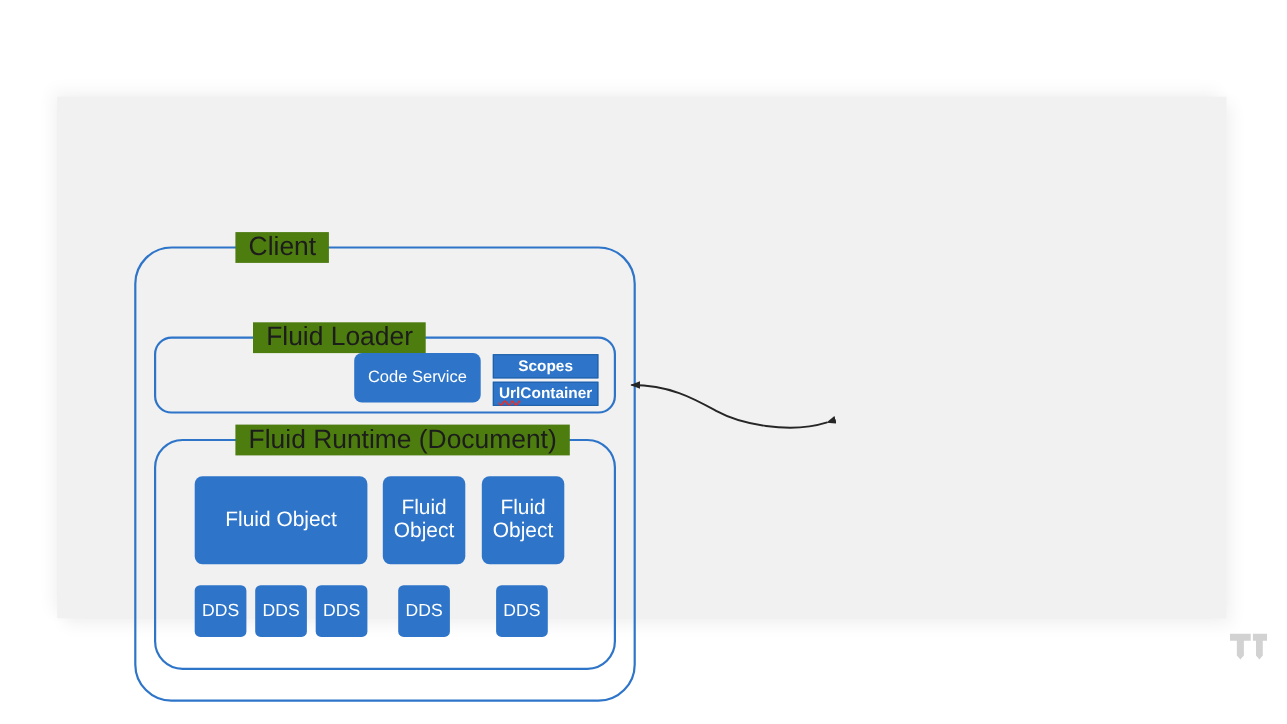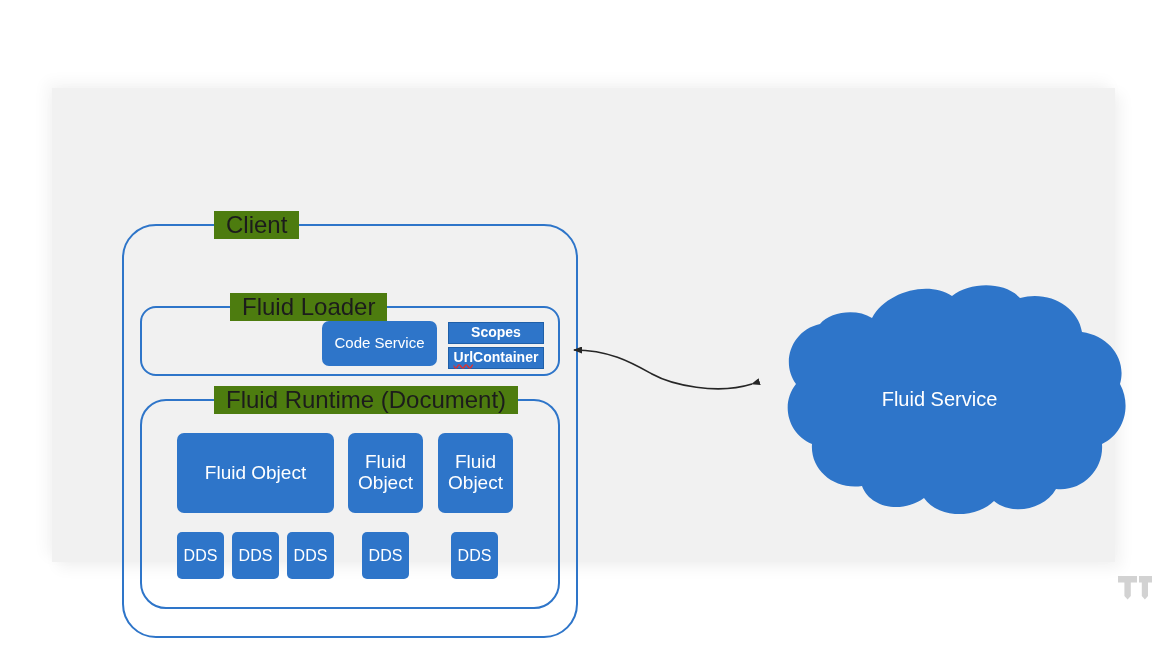--- a/index.html
+++ b/index.html
@@ -193,39 +193,20 @@
       <marker id="head-right" markerWidth="9" markerHeight="7" refX="8" refY="3.5" orient="auto" markerUnits="userSpaceOnUse">
         <path d="M0,0 L9,3.5 L0,7 Z" fill="#262626"></path>
       </marker>
       <marker id="head-left" markerWidth="9" markerHeight="7" refX="8" refY="3.5" orient="auto" markerUnits="userSpaceOnUse">
         <path d="M0,0 L9,3.5 L0,7 Z" fill="#262626"></path>
       </marker>
     </defs>
     <path d="M 200,51 C 165,62 120,52 100,41 C 80,30 58,17 22,17" fill="none" stroke="#262626" stroke-width="1.7" marker-start="url(#head-left)" marker-end="url(#head-right)"></path>
   </svg>
 
-  <div id="cloud-wrap">
-    <svg viewBox="0 0 375 230" width="375" height="230">
-      <path fill="#2E75C9" d="M 120,34
-               C 134,8 176,-4 200,12
-               C 218,-2 252,-3 268,14
-               C 296,6 326,22 330,48
-               C 358,52 375,76 368,100
-               C 380,122 372,150 350,160
-               C 352,186 330,208 304,205
-               C 292,226 260,232 242,217
-               C 222,236 186,234 172,214
-               C 150,230 118,224 110,202
-               C 82,206 58,186 60,160
-               C 36,150 28,120 44,100
-               C 28,78 40,46 68,40
-               C 78,28 104,24 120,34 Z"></path>
-    </svg>
-    <div id="cloud-label">Fluid Service</div>
-  </div>
 
 </div>
 
 <svg id="watermark" viewBox="0 0 34 26">
   <g fill="#D2D2D2">
     <path d="M0,0 H19 V6.5 H12.8 V20 L9.6,23.5 L6.4,20 V6.5 H0 Z"></path>
     <path d="M21,0 H34 V6.5 H30 V20 L26.9,23.5 L23.8,20 V6.5 H21 Z"></path>
   </g>
 </svg>
 

